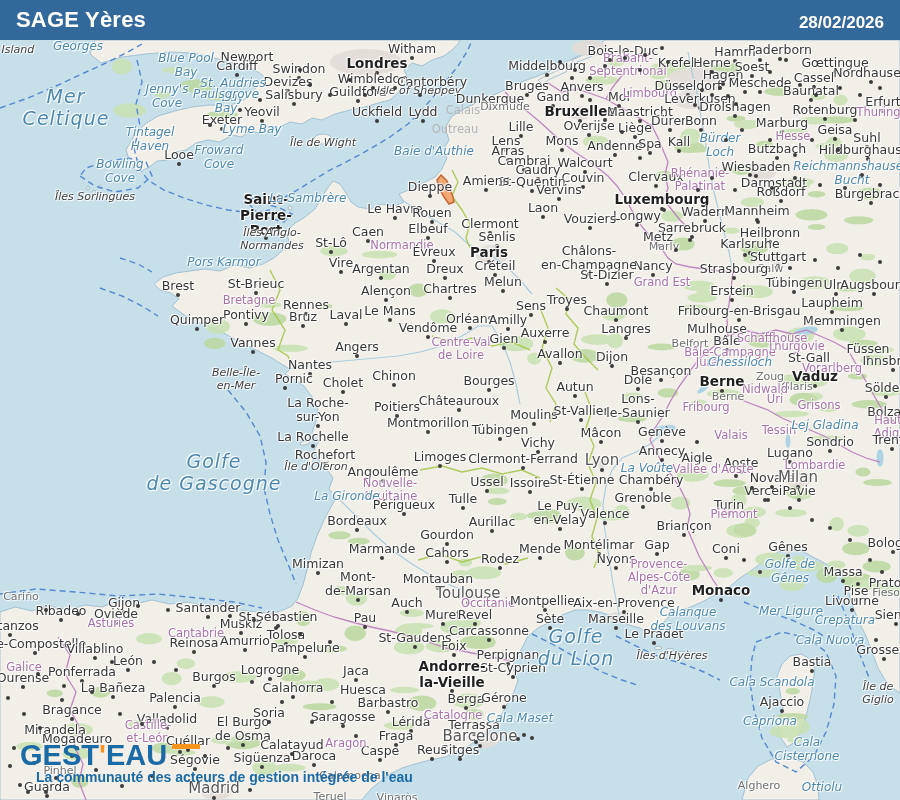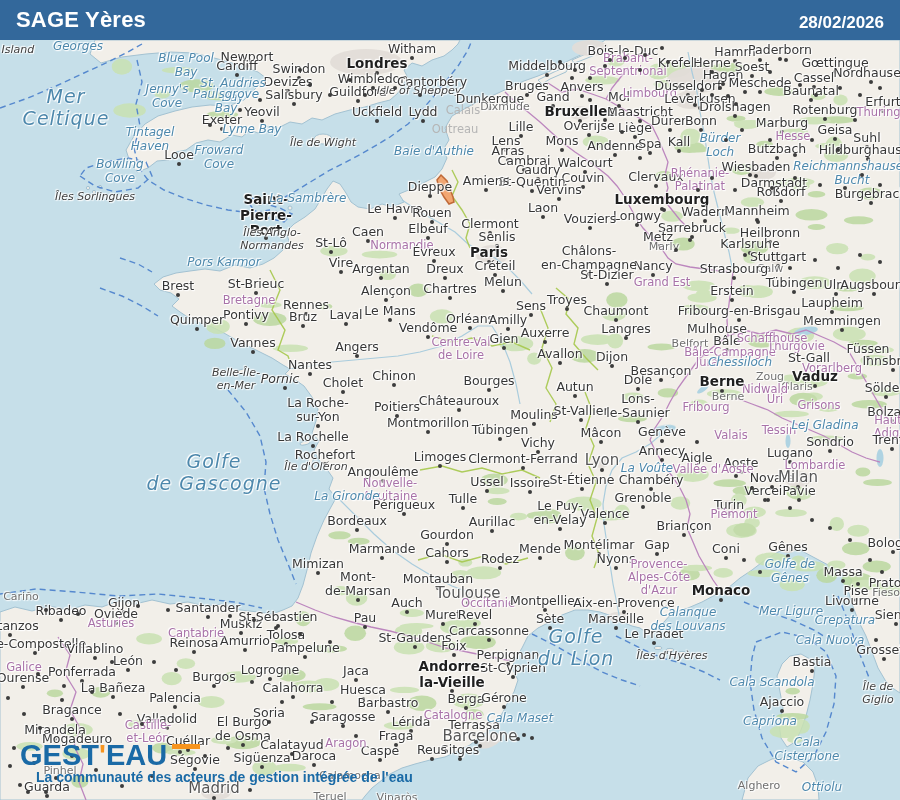--- a/index.html
+++ b/index.html
@@ -621,21 +621,21 @@
       <span class="lbl city" style="left: 253px; top: 343px;">Vannes</span>
       <i class="dot" style="left: 253px; top: 352px;"></i>
       <span class="lbl city" style="left: 346px; top: 315px;">Laval</span>
       <i class="dot" style="left: 346px; top: 324px;"></i>
       <span class="lbl city" style="left: 390px; top: 311px;">Le Mans</span>
       <i class="dot" style="left: 390px; top: 320px;"></i>
       <span class="lbl city" style="left: 357px; top: 347px;">Angers</span>
       <i class="dot" style="left: 357px; top: 356px;"></i>
       <span class="lbl city" style="left: 310px; top: 365px;">Nantes</span>
       <i class="dot" style="left: 310px; top: 374px;"></i>
-      <span class="lbl city" style="left: 280px; top: 379px; font-style: italic;">Pornic</span>
+      <span class="lbl city" style="left: 294px; top: 379px;">Pornic</span>
       <i class="dot" style="left: 285px; top: 388px;"></i>
       <span class="lbl island" style="left: 236px; top: 380px;">Belle-Île-
 en-Mer</span>
       <span class="lbl city" style="left: 343px; top: 383px;">Cholet</span>
       <i class="dot" style="left: 343px; top: 392px;"></i>
       <span class="lbl city" style="left: 394px; top: 376px;">Chinon</span>
       <i class="dot" style="left: 394px; top: 385px;"></i>
       <span class="lbl city" style="left: 318px; top: 410px;">La Roche-
 sur-Yon</span>
       <i class="dot" style="left: 318px; top: 426px;"></i>

